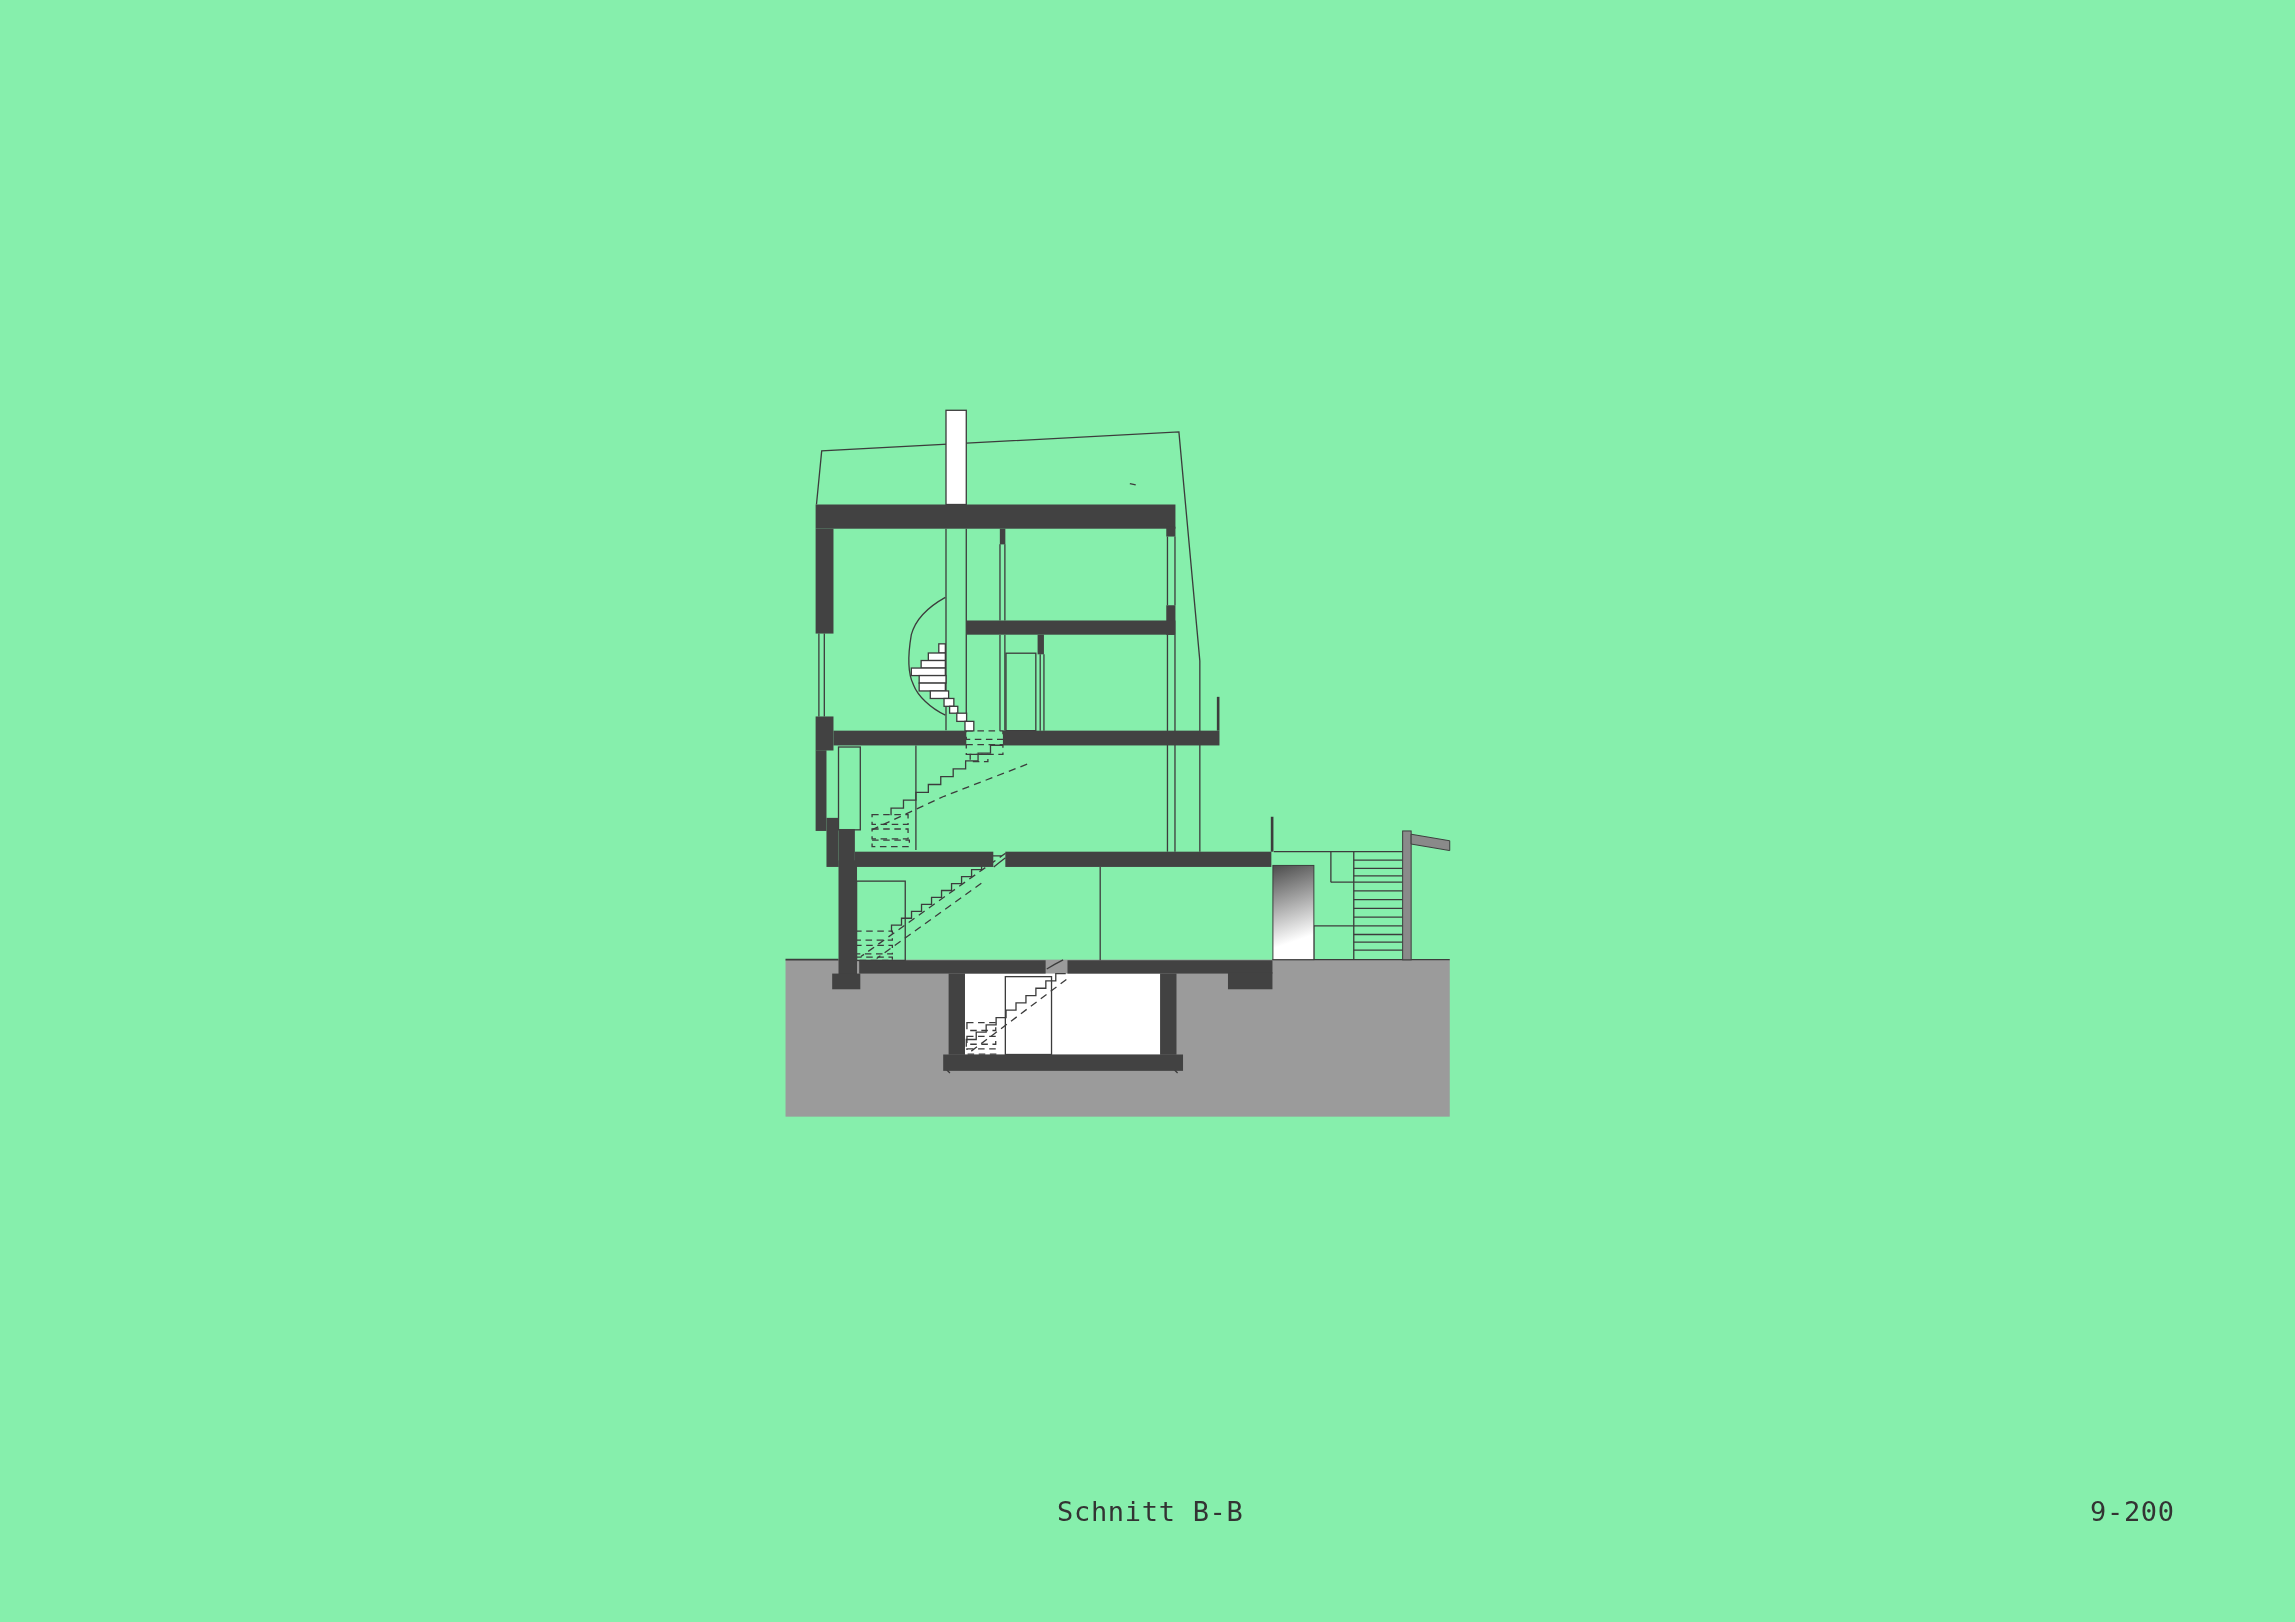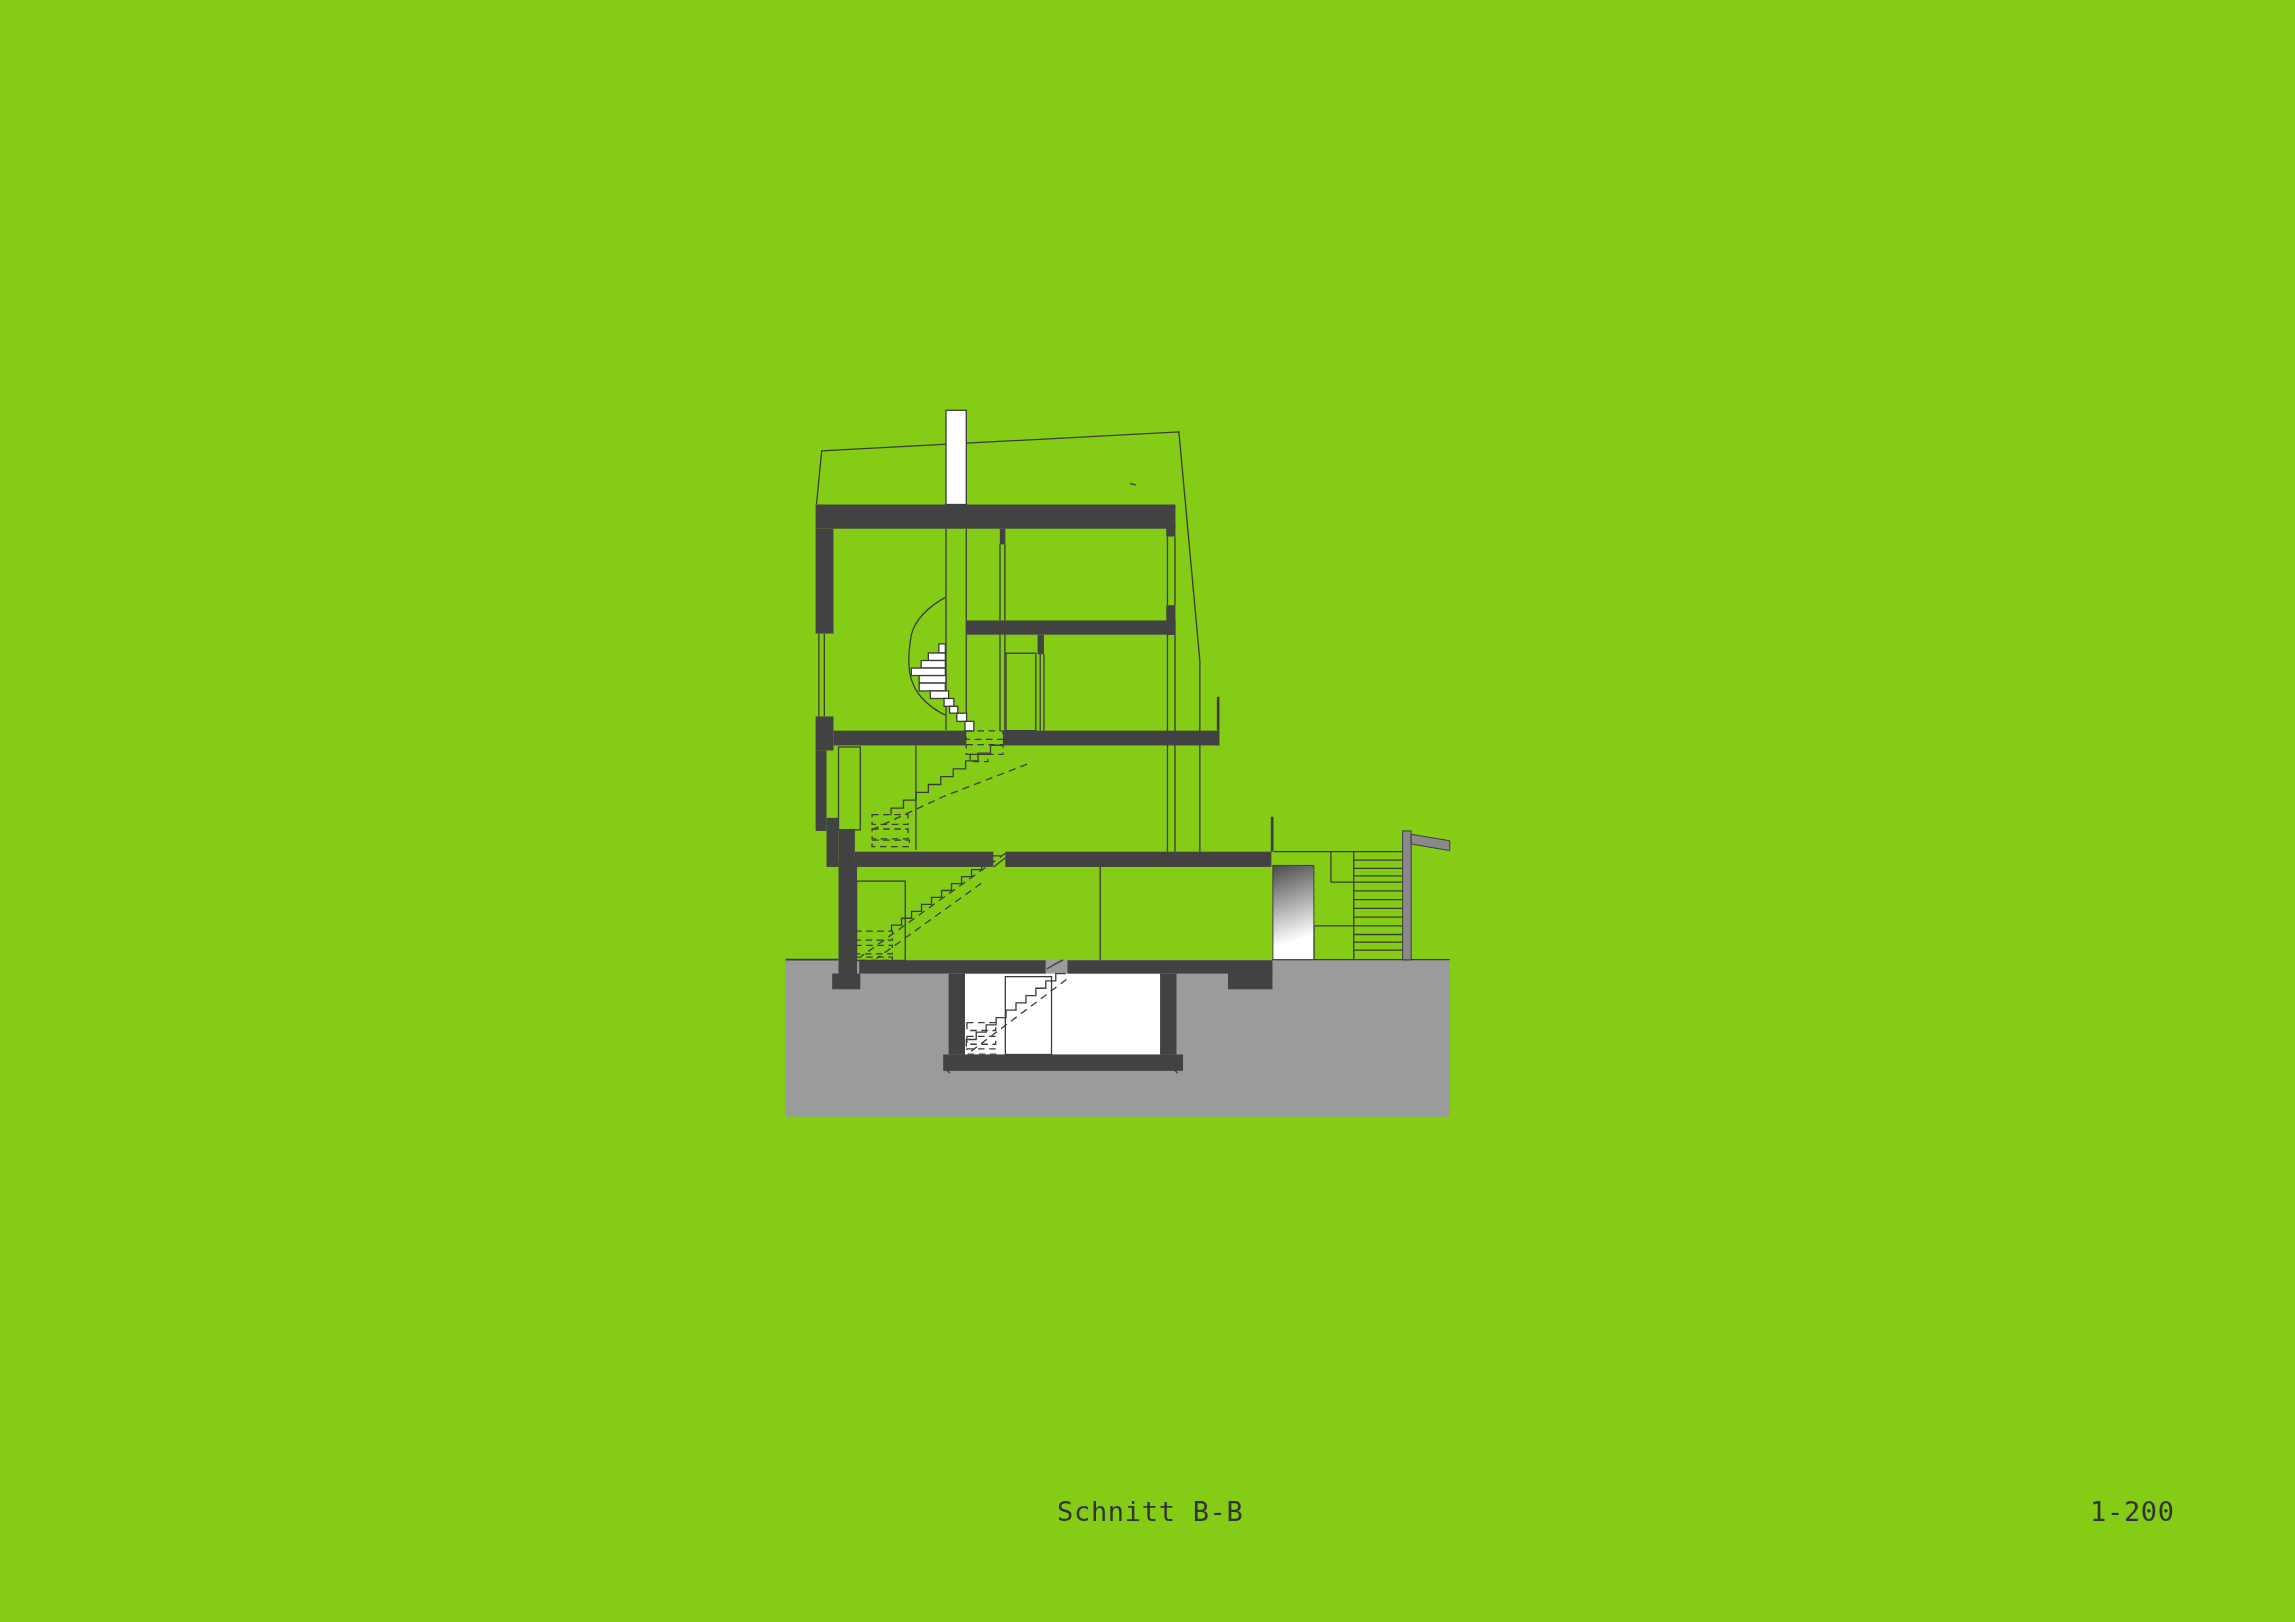--- a/index.html
+++ b/index.html
@@ -1,16 +1,16 @@
 <!DOCTYPE html>
 <html style="font-size:10.5px"><head>
 <meta charset="utf-8">
 <style>
   html,body{margin:0;padding:0;background:#fff;}
-  #sheet{position:relative;width:2295px;height:1622px;background:#84cc16;overflow:hidden;
+  #sheet{position:relative;width:2295px;height:1622px;background:#86efac;overflow:hidden;
          font-family:"DejaVu Sans Mono","Liberation Mono",monospace;}
   #drawing{position:absolute;left:0;top:0;}
   .label{position:absolute;font-size:27px;line-height:1;color:#333333;letter-spacing:0.7px;white-space:pre;}
   #title-label{left:1057px;top:1498px;}
   #scale-label{left:2090px;top:1498px;}
 </style>
 </head>
 <body>
 
 <div id="sheet">
@@ -142,15 +142,15 @@
     <g id="layer-annex">
         <rect x="2144" y="1270" width="13" height="197" fill="#8a8a8a" stroke="#3c3c3c" stroke-width="1.5"></rect>
         <path d="M2157,1275 L2216,1285 L2216,1300 L2157,1290 Z" fill="#8a8a8a" stroke="#3c3c3c" stroke-width="1.5"></path>
       </g>
     <g id="layer-glass">
         <rect x="1945.7" y="1322.7" width="62.6" height="144" fill="url(#glassGrad)" stroke="#3c3c3c" stroke-width="1.5"></rect>
       </g>
   </svg>
 
   <div class="label" id="title-label">Schnitt B-B</div>
-  <div class="label" id="scale-label">1-200</div>
+  <div class="label" id="scale-label">9-200</div>
 </div>
 
 
 </body></html>

